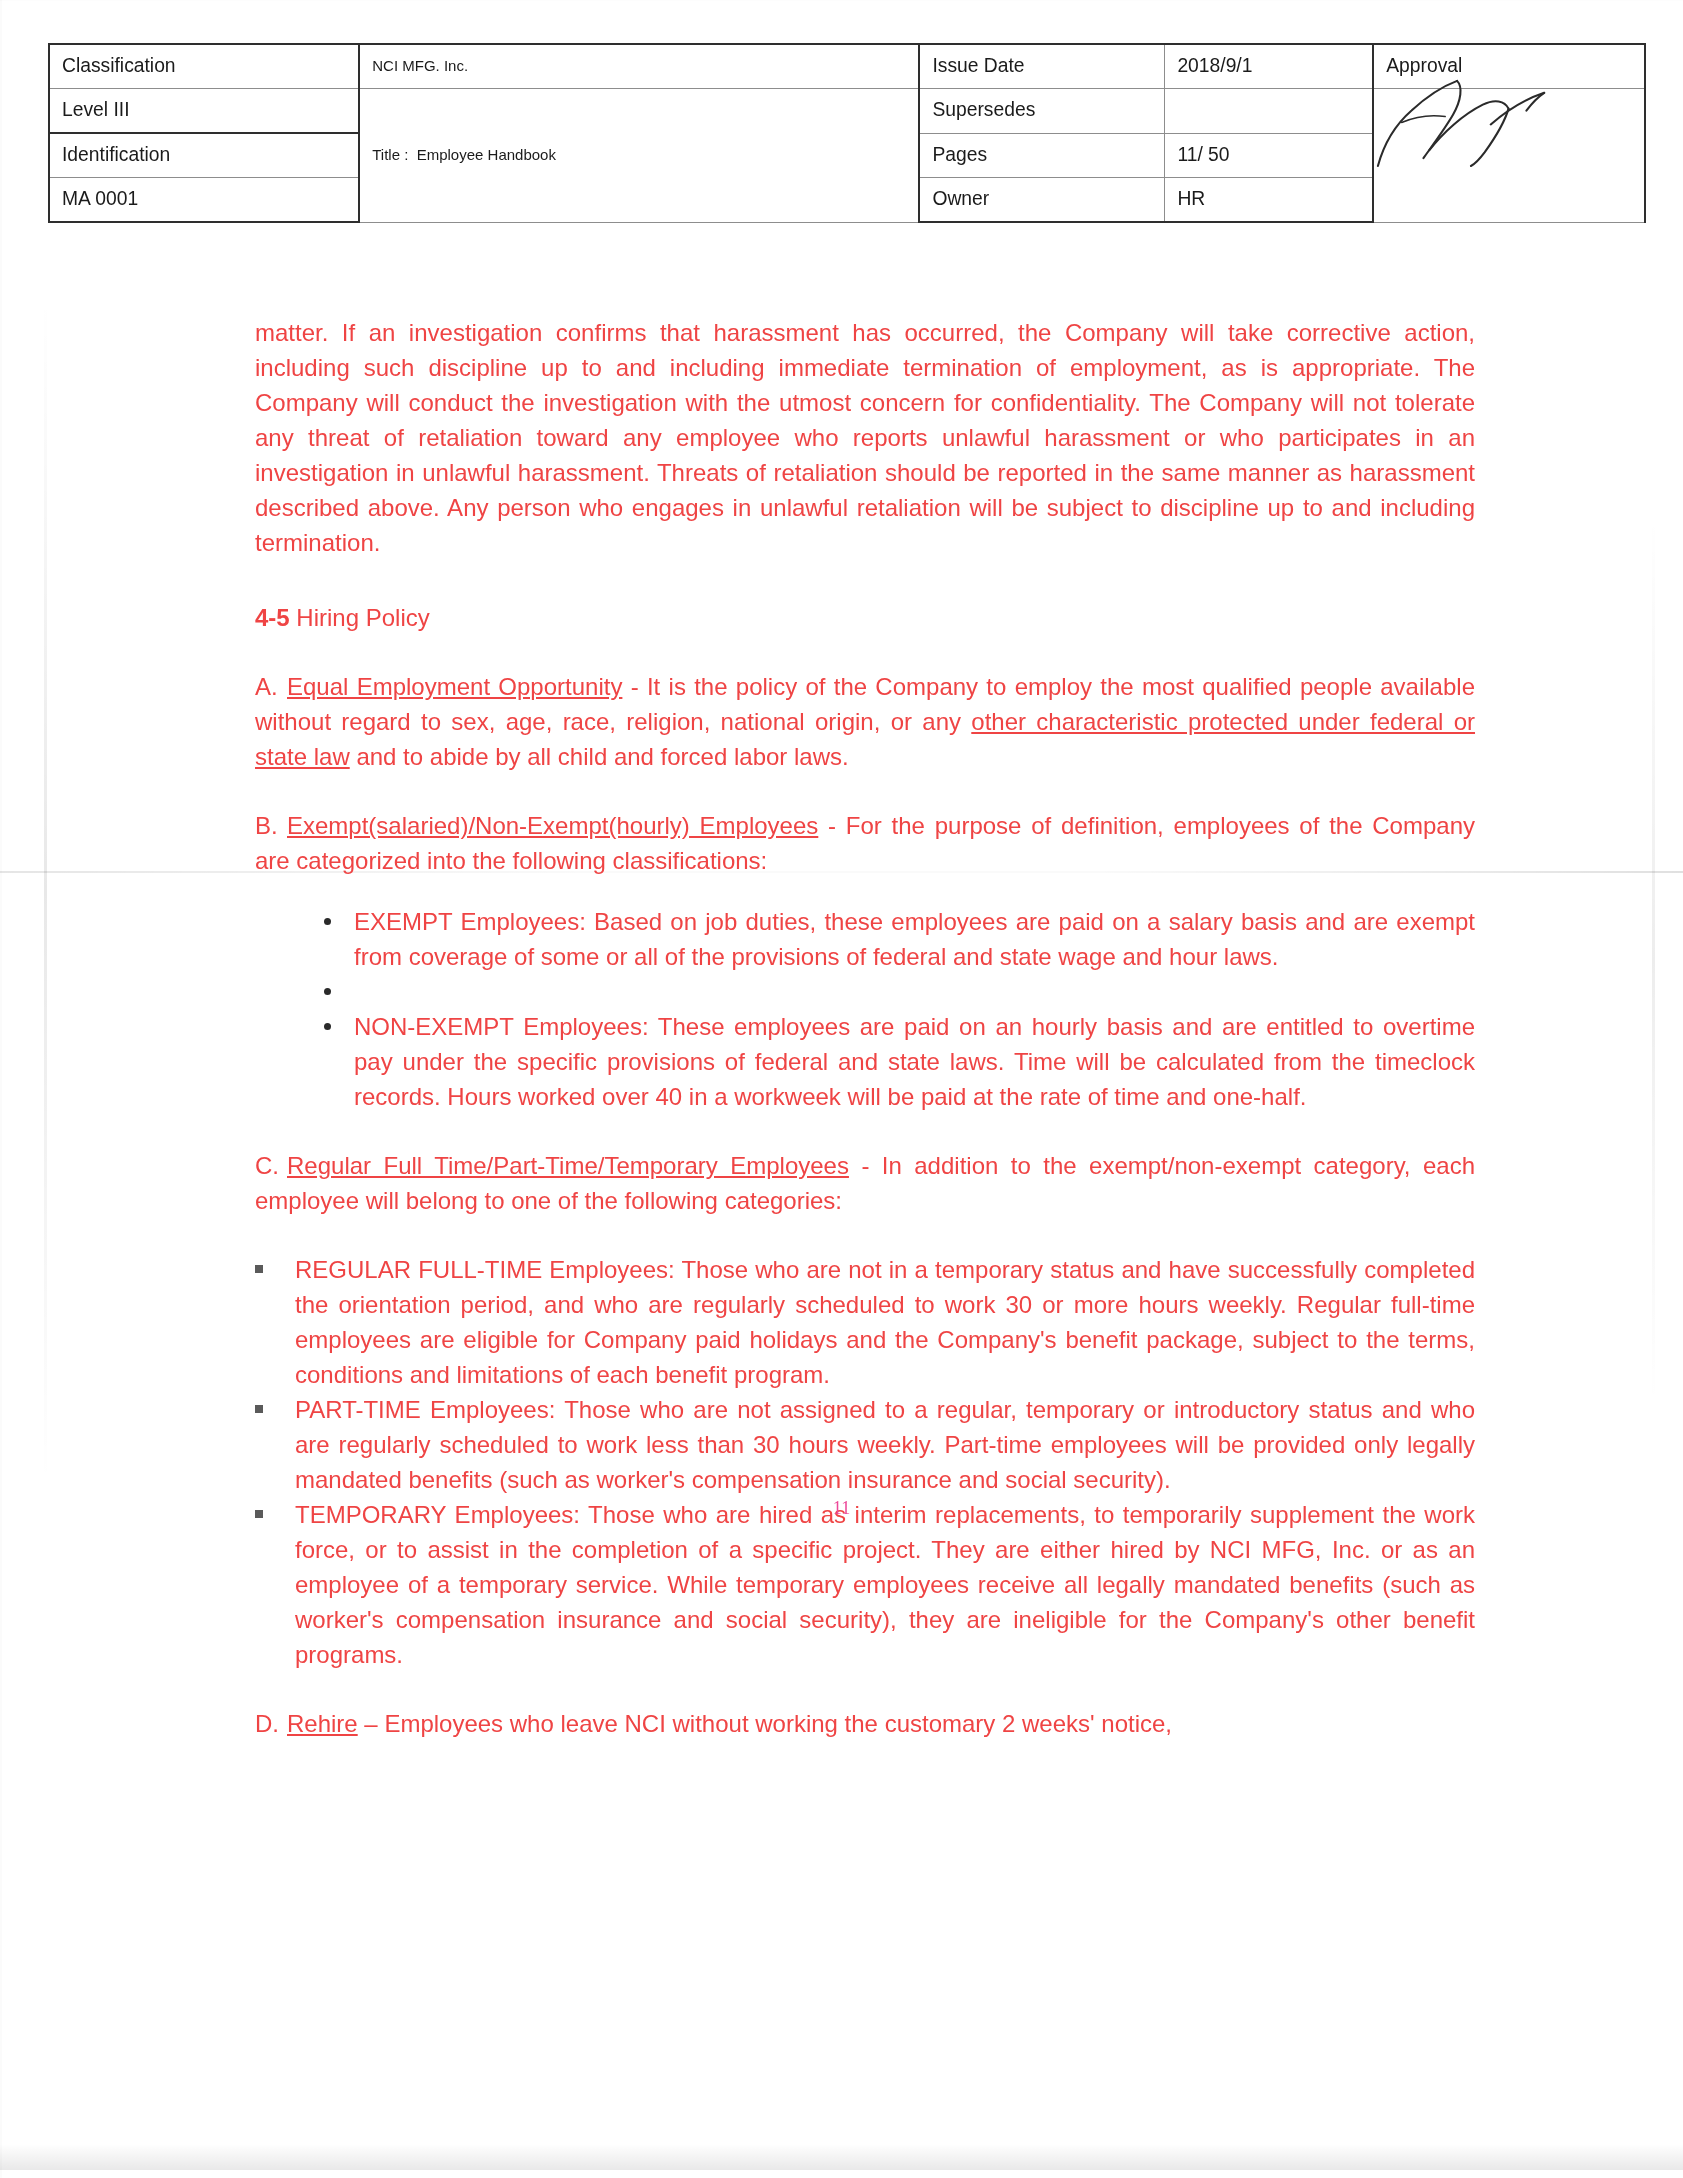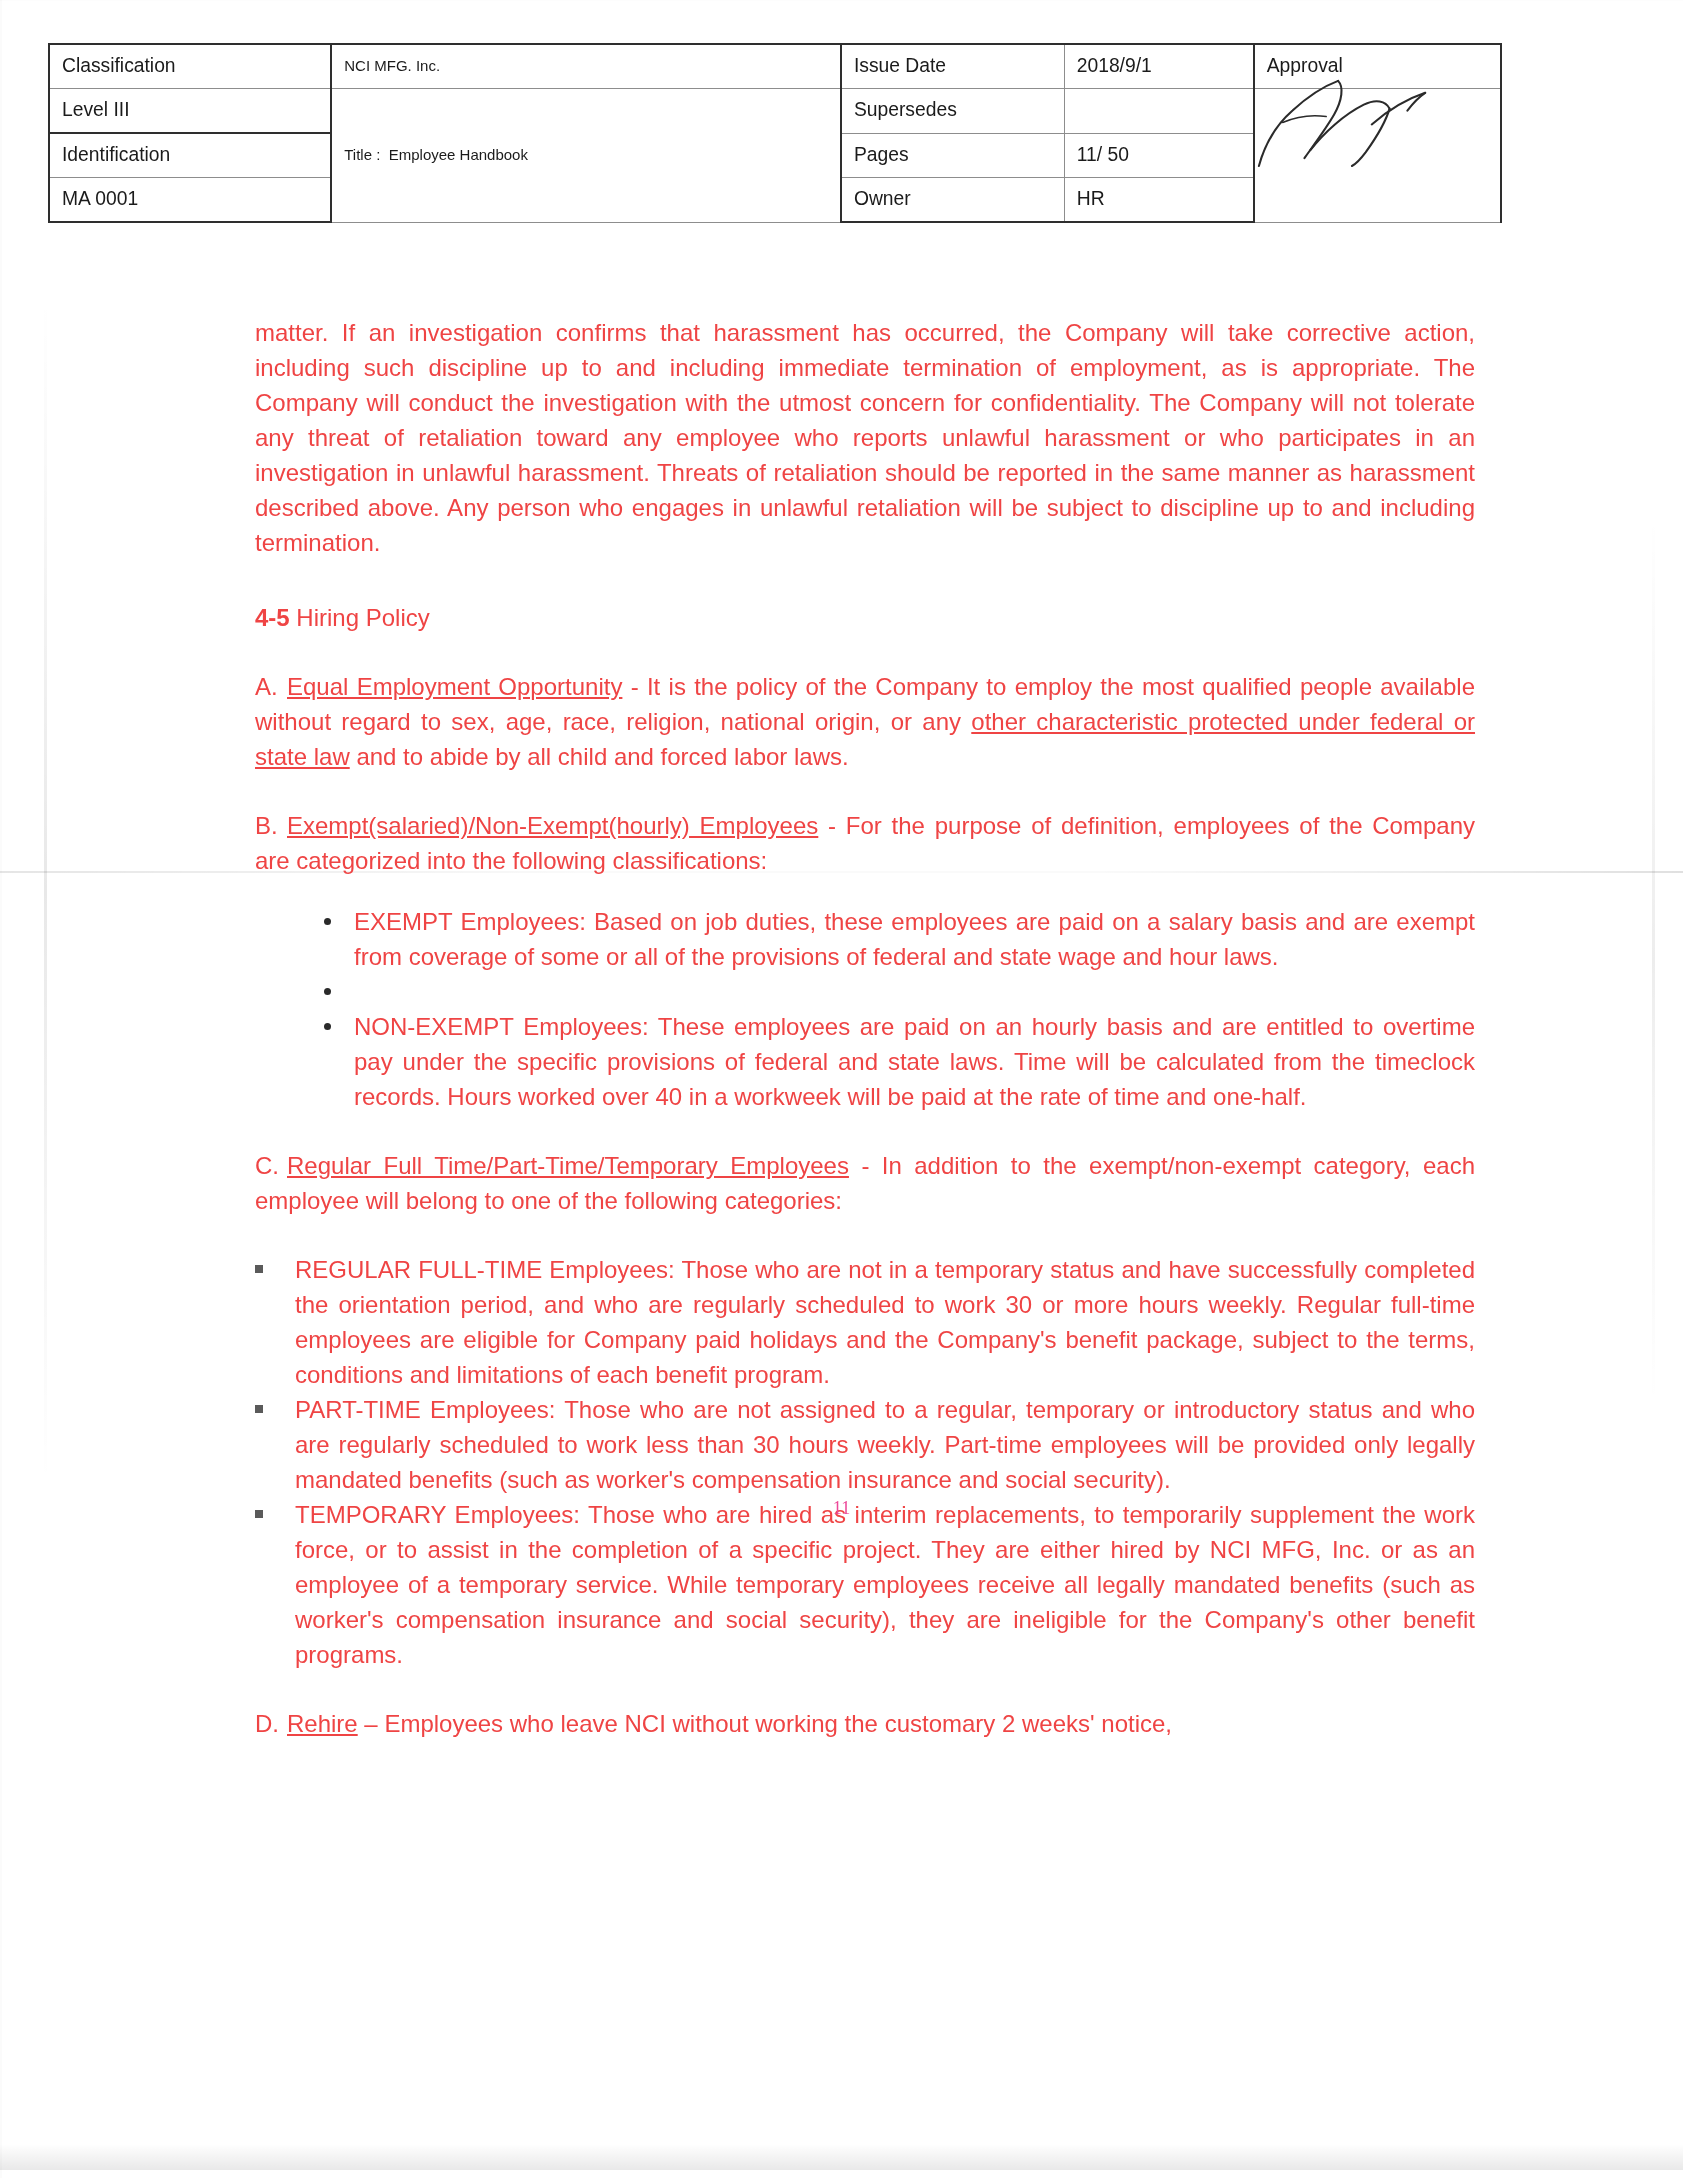--- a/index.html
+++ b/index.html
@@ -34,21 +34,21 @@
   .scan-bottom{
     position:absolute; left:0; bottom:8px; width:1683px; height:26px;
     background:linear-gradient(to bottom, rgba(0,0,0,0.0), rgba(0,0,0,0.16));
     opacity:.55;
   }
 
   
   .hdr-wrap{ position:absolute; left:48px; top:43px; width:1598px; }
   table.hdr{
     border-collapse:collapse;
-    width:1454px;
+    width:1598px;
     table-layout:fixed;
     font-size:19.3px;
   }
   table.hdr td{
     border:1px solid #8d8d8d;
     padding:6px 12px 7px 12px;
     height:30px;
     vertical-align:middle;
     line-height:1.15;
     white-space:nowrap;

